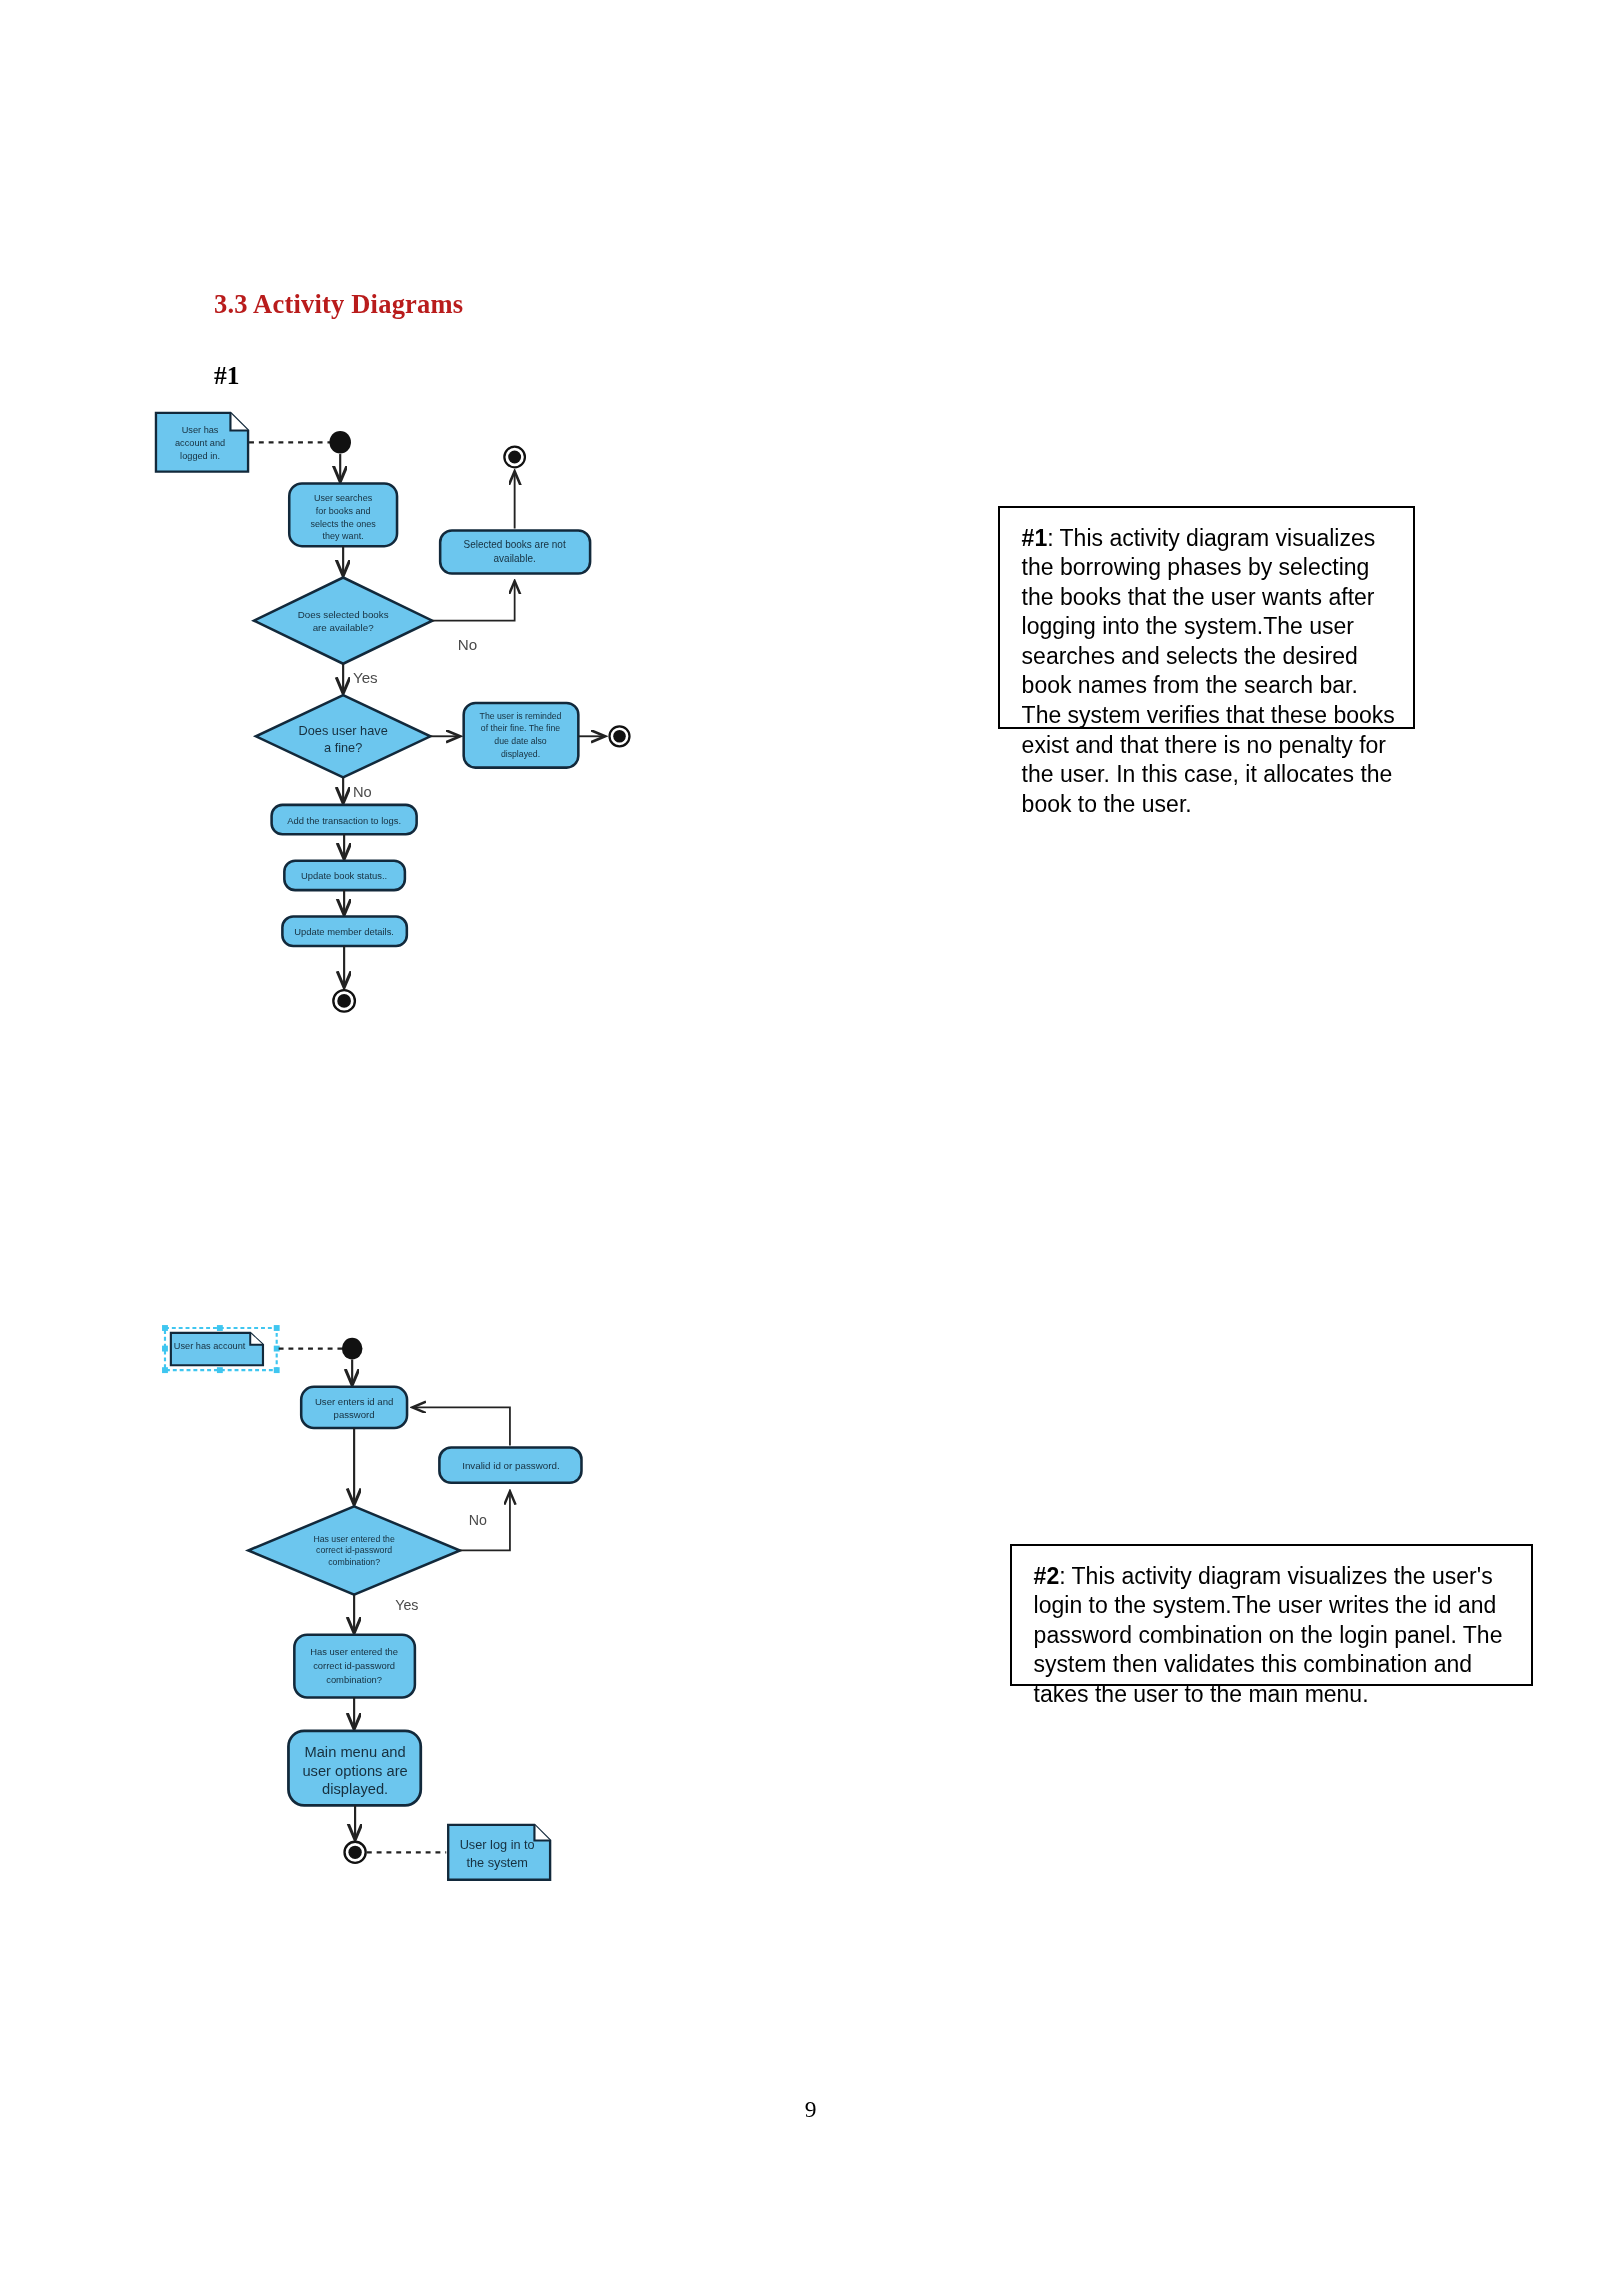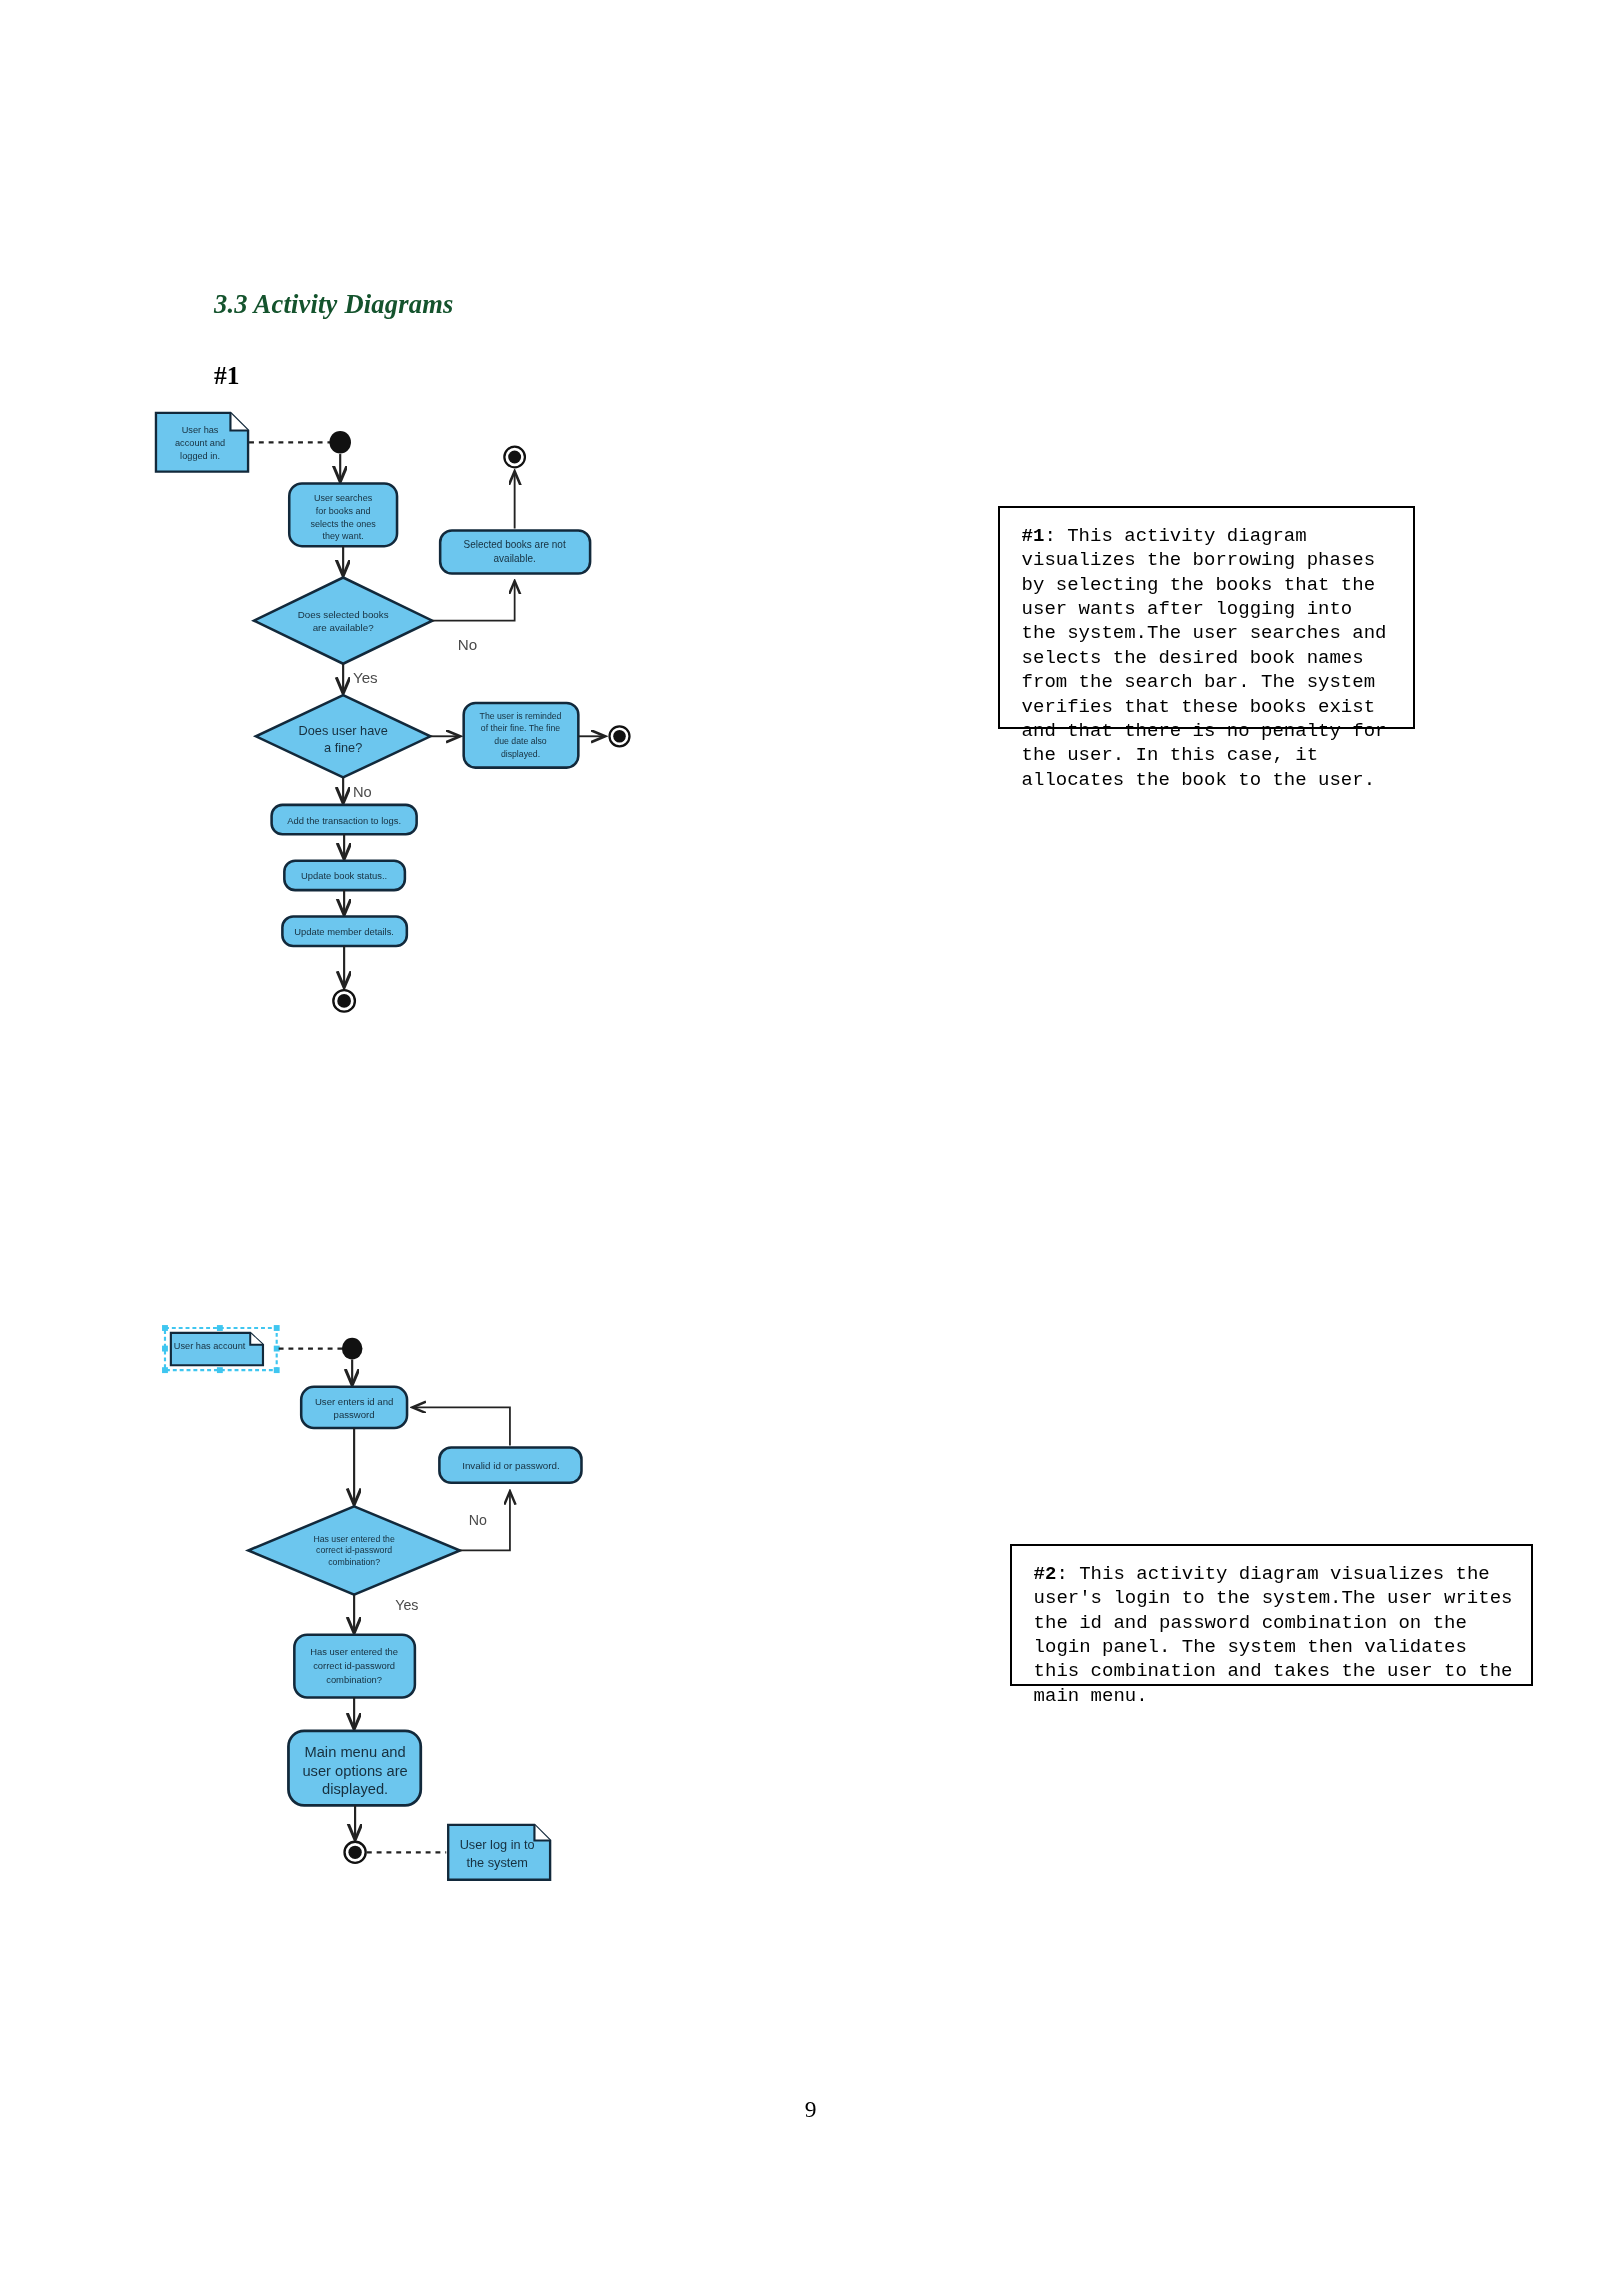--- a/index.html
+++ b/index.html
@@ -1,29 +1,29 @@
 <!DOCTYPE html>
 <html><head>
 <meta charset="utf-8">
 <style>
   html,body{margin:0;padding:0;background:#fff;}
   body{width:1621px;height:2293px;position:relative;font-family:"Liberation Serif",serif;}
   .page{position:absolute;inset:0;background:#fff;}
 
   
   .h-section{position:absolute;left:214px;top:289px;font-size:26.5px;font-weight:bold;
-             font-family:"Liberation Serif",serif;color:#14532d;letter-spacing:0.2px;font-style:italic;}
+             font-family:"Liberation Serif",serif;color:#b91c1c;letter-spacing:0.2px;}
   .h-num{position:absolute;left:214px;top:361px;font-size:25.5px;font-weight:bold;
          font-family:"Liberation Serif",serif;color:#000;}
   .page-no{position:absolute;left:0;top:2096px;width:1621px;text-align:center;
            font-size:23.5px;font-family:"Liberation Serif",serif;color:#000;}
 
   
   .annot{position:absolute;border:2px solid #000;background:#fff;box-sizing:border-box;
-         font-family:Liberation Mono, monospace;font-size:19px;line-height:1.285;color:#000;
+         font-family:Liberation Sans, sans-serif;font-size:23px;line-height:1.285;color:#000;
          padding:15.7px 17.6px 13.7px 21.6px;}
   .annot b{font-weight:bold;}
   #annot1{left:998px;top:506px;width:417px;height:223px;}
   #annot2{left:1010px;top:1544px;width:523px;height:142px;}
 
   
   .diagram{position:absolute;}
   #diagram1{left:154px;top:407px;width:784px;height:490px;}
   #diagram2{left:164px;top:1323px;width:784px;height:549px;}
   .diagram svg{display:block;overflow:visible;}

